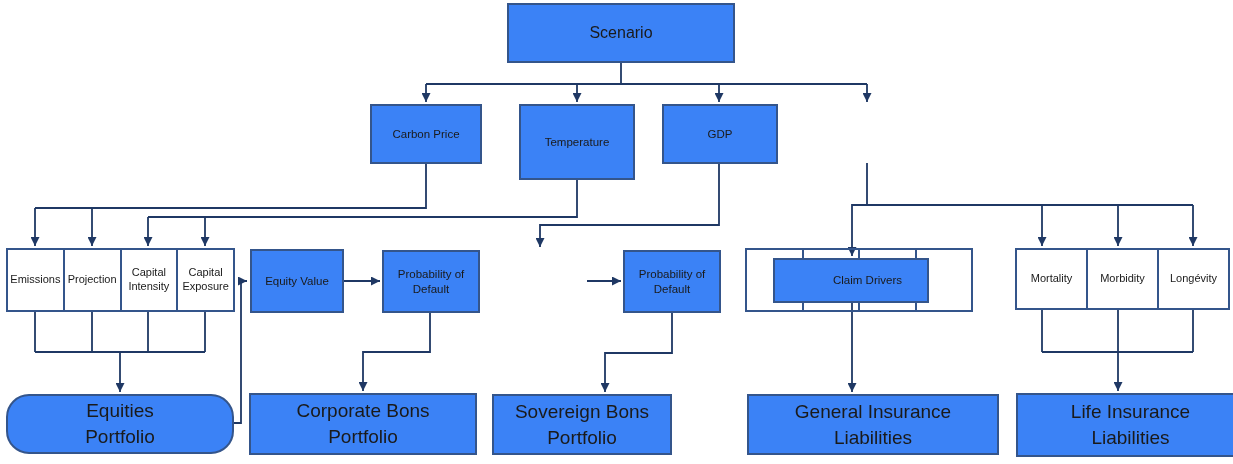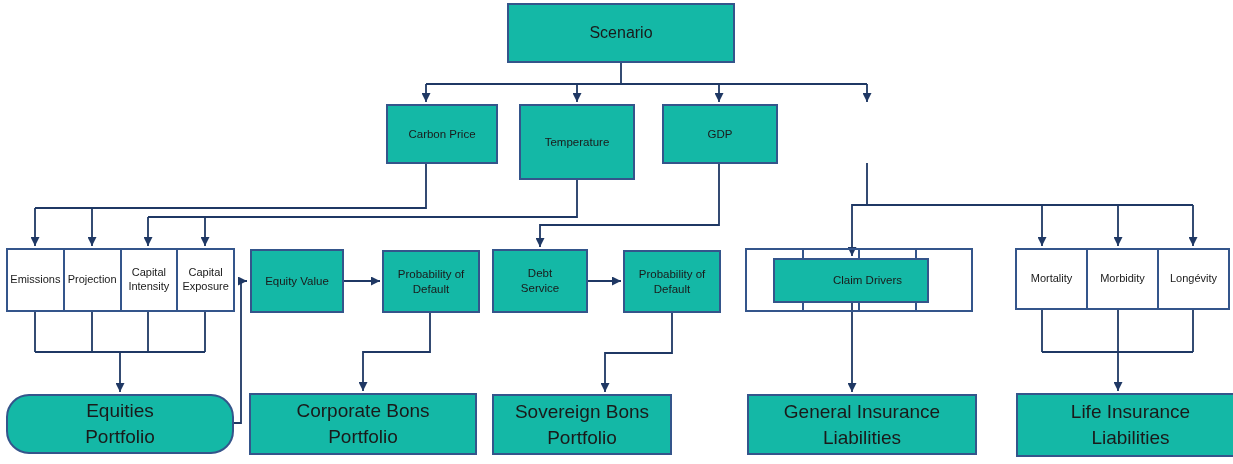--- a/index.html
+++ b/index.html
@@ -2,21 +2,21 @@
 <html><head>
 <meta charset="utf-8">
 <style>
   html,body{margin:0;padding:0;background:#ffffff;}
   .canvas{
     position:relative;width:1233px;height:464px;background:#ffffff;
     font-family:"Liberation Sans",sans-serif;color:#1a1a1a;overflow:hidden;
   }
   .wires{position:absolute;left:0;top:0;width:1233px;height:464px;z-index:0;}
   .node{
-    position:absolute;box-sizing:border-box;border:2px solid #34558b;background:#14b8a6;
+    position:absolute;box-sizing:border-box;border:2px solid #34558b;background:#3b82f6;
     display:flex;align-items:center;justify-content:center;text-align:center;
     white-space:pre-line;line-height:1.3;z-index:1;
   }
   .fs-root{font-size:16px;}
   .fs-mid{font-size:11.5px;}
   .fs-bottom{font-size:19px;line-height:1.35;}
   .tile-group{
     position:absolute;box-sizing:border-box;display:flex;z-index:1;background:transparent;justify-content:flex-end;
   }
   .tile{
@@ -83,39 +83,37 @@
       <polyline points="1193,310 1193,352"></polyline>
       <polyline points="1042,352 1193,352"></polyline>
       <polyline points="1118,352 1118,391" marker-end="url(#arrow)"></polyline>
 
       <polyline points="233,423 241,423 241,281 247,281" marker-end="url(#arrow)"></polyline>
     </g>
   </svg>
 
   <div class="node fs-root" style="left:507px;top:3px;width:228px;height:60px;">Scenario</div>
 
-  <div class="node fs-mid" style="left:370px;top:104px;width:112px;height:60px;margin-left:16px;">Carbon Price</div>
+  <div class="node fs-mid" style="left:370px;top:104px;width:112px;height:60px;">Carbon Price</div>
   <div class="node fs-mid" style="left:519px;top:104px;width:116px;height:76px;">Temperature</div>
   <div class="node fs-mid" style="left:662px;top:104px;width:116px;height:60px;">GDP</div>
 
   <div class="tile-group" style="left:6px;top:248px;width:229px;height:64px;">
     <div class="tile">Emissions</div>
     <div class="tile">Projection</div>
     <div class="tile">Capital
 Intensity</div>
     <div class="tile">Capital
 Exposure</div>
   </div>
 
   <div class="node fs-mid" style="left:250px;top:249px;width:94px;height:64px;">Equity Value</div>
   <div class="node fs-mid" style="left:382px;top:250px;width:98px;height:63px;">Probability of
 Default</div>
 
-  <div class="node fs-mid" style="left:492px;top:249px;width:96px;height:64px;">Debt
-Service</div>
   <div class="node fs-mid" style="left:623px;top:250px;width:98px;height:63px;">Probability of
 Default</div>
 
   <div class="tile-group" style="left:745px;top:248px;width:228px;height:64px;">
     <div class="tile"></div>
     <div class="tile"></div>
     <div class="tile"></div>
     <div class="tile"></div>
   </div>
   <div class="node fs-mid overlay" style="left:773px;top:258px;width:156px;height:45px;padding-left:33px;">Claim Drivers</div>
@@ -125,18 +123,18 @@
     <div class="tile">Morbidity</div>
     <div class="tile">Longévity</div>
   </div>
 
   <div class="node fs-bottom" style="left:6px;top:394px;width:228px;height:60px;border-radius:23px;">Equities
 Portfolio</div>
   <div class="node fs-bottom" style="left:249px;top:393px;width:228px;height:62px;">Corporate Bons
 Portfolio</div>
   <div class="node fs-bottom" style="left:492px;top:394px;width:180px;height:61px;">Sovereign Bons
 Portfolio</div>
-  <div class="node fs-bottom" style="left:747px;top:394px;width:230px;height:61px;">General Insurance
+  <div class="node fs-bottom" style="left:747px;top:394px;width:252px;height:61px;">General Insurance
 Liabilities</div>
   <div class="node fs-bottom" style="left:1004px;top:393px;width:229px;height:64px;margin-left:12px;">Life Insurance
 Liabilities</div>
 
 </div>
 
 </body></html>

